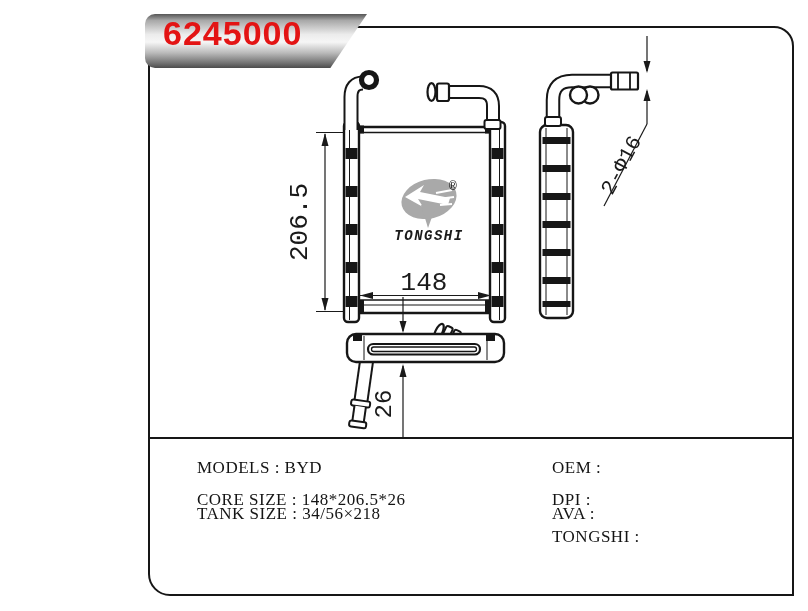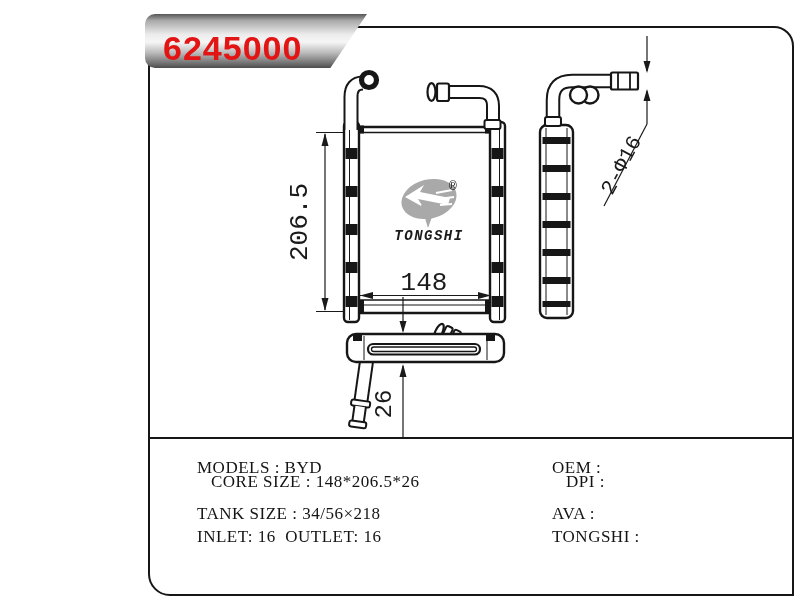--- a/index.html
+++ b/index.html
@@ -7,32 +7,32 @@
          font-family:"Liberation Sans",sans-serif;}
   
   #sheet-border{position:absolute;left:148px;top:26px;width:646px;height:570px;
     border:2px solid #161616;border-radius:2px 20px 0 22px;box-sizing:border-box;z-index:1;}
   
   #banner{position:absolute;left:145px;top:14px;width:222px;height:54px;z-index:3;
     background:linear-gradient(180deg,#565656 0%,#a8a8a8 12%,#ececec 38%,#f6f6f6 52%,
       #bababa 72%,#6e6e6e 92%,#4c4c4c 100%);
     clip-path:polygon(0 0,100% 0,83.5% 100%,0 100%);
     border-radius:10px 0 0 10px;
-    display:flex;align-items:flex-end;padding-left:18px;box-sizing:border-box;}
+    display:flex;align-items:flex-start;padding-left:18px;box-sizing:border-box;}
   #banner .pn{font-size:34px;font-weight:700;color:#e31414;letter-spacing:1px;
     font-family:"Liberation Sans",sans-serif;}
   
   #drawing{position:absolute;left:0;top:0;width:808px;height:611px;z-index:2;pointer-events:none;}
   #drawing text{font-family:"Liberation Mono",monospace;fill:#1a1a1a;}
   
   .spec-line{position:absolute;z-index:2;font-family:Liberation Serif, serif;
     font-size:17px;color:#141414;white-space:pre;letter-spacing:0.5px;}
   .col-left{left:197px;}
   .col-right{left:552px;}
-  .row0{top:458px;} .row1{top:472px;margin-left:14px;} .row2{top:504px;} .row3{top:527px;}
+  .row0{top:458px;} .row1{top:490px;} .row2{top:504px;} .row3{top:527px;}
 </style>
 </head>
 <body>
 
 <div id="stage">
 
   <div id="sheet-border"></div>
 
   <div id="banner">
     <span class="pn">6245000</span>
@@ -186,20 +186,19 @@
       </g>
       <text x="391" y="404" font-size="24" text-anchor="middle" transform="rotate(-90 391 404)">26</text>
     </g>
 
     <line x1="149" y1="438" x2="794" y2="438" stroke="#161616" stroke-width="2.2"></line>
   </svg>
 
   <div class="spec-line col-left row0">MODELS : BYD</div>
   <div class="spec-line col-left row1">CORE SIZE : 148*206.5*26</div>
   <div class="spec-line col-left row2">TANK SIZE : 34/56×218</div>
-  <div class="spec-line col-left row3">INLET: 16  OUTLET: 16</div>
 
   <div class="spec-line col-right row0">OEM :</div>
   <div class="spec-line col-right row1">DPI :</div>
   <div class="spec-line col-right row2">AVA :</div>
   <div class="spec-line col-right row3">TONGSHI :</div>
 
 </div>
 
 </body></html>

